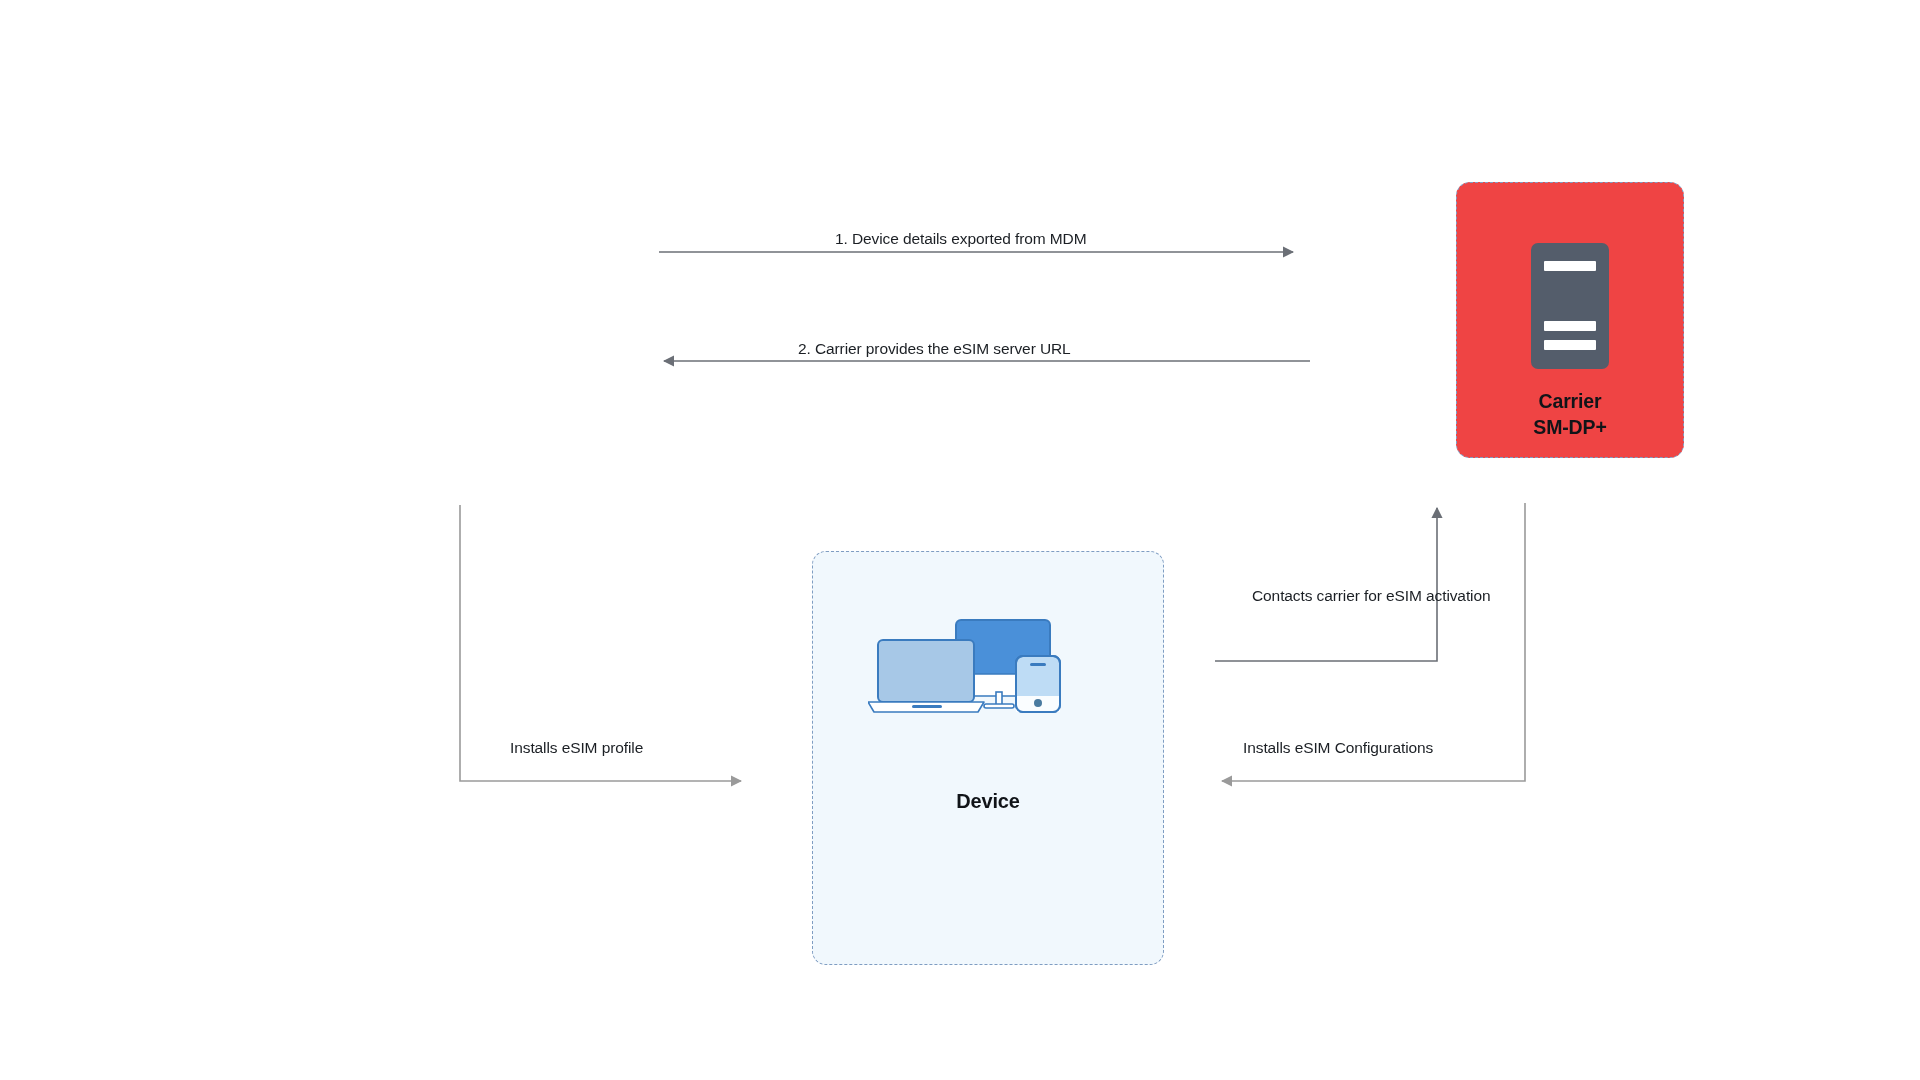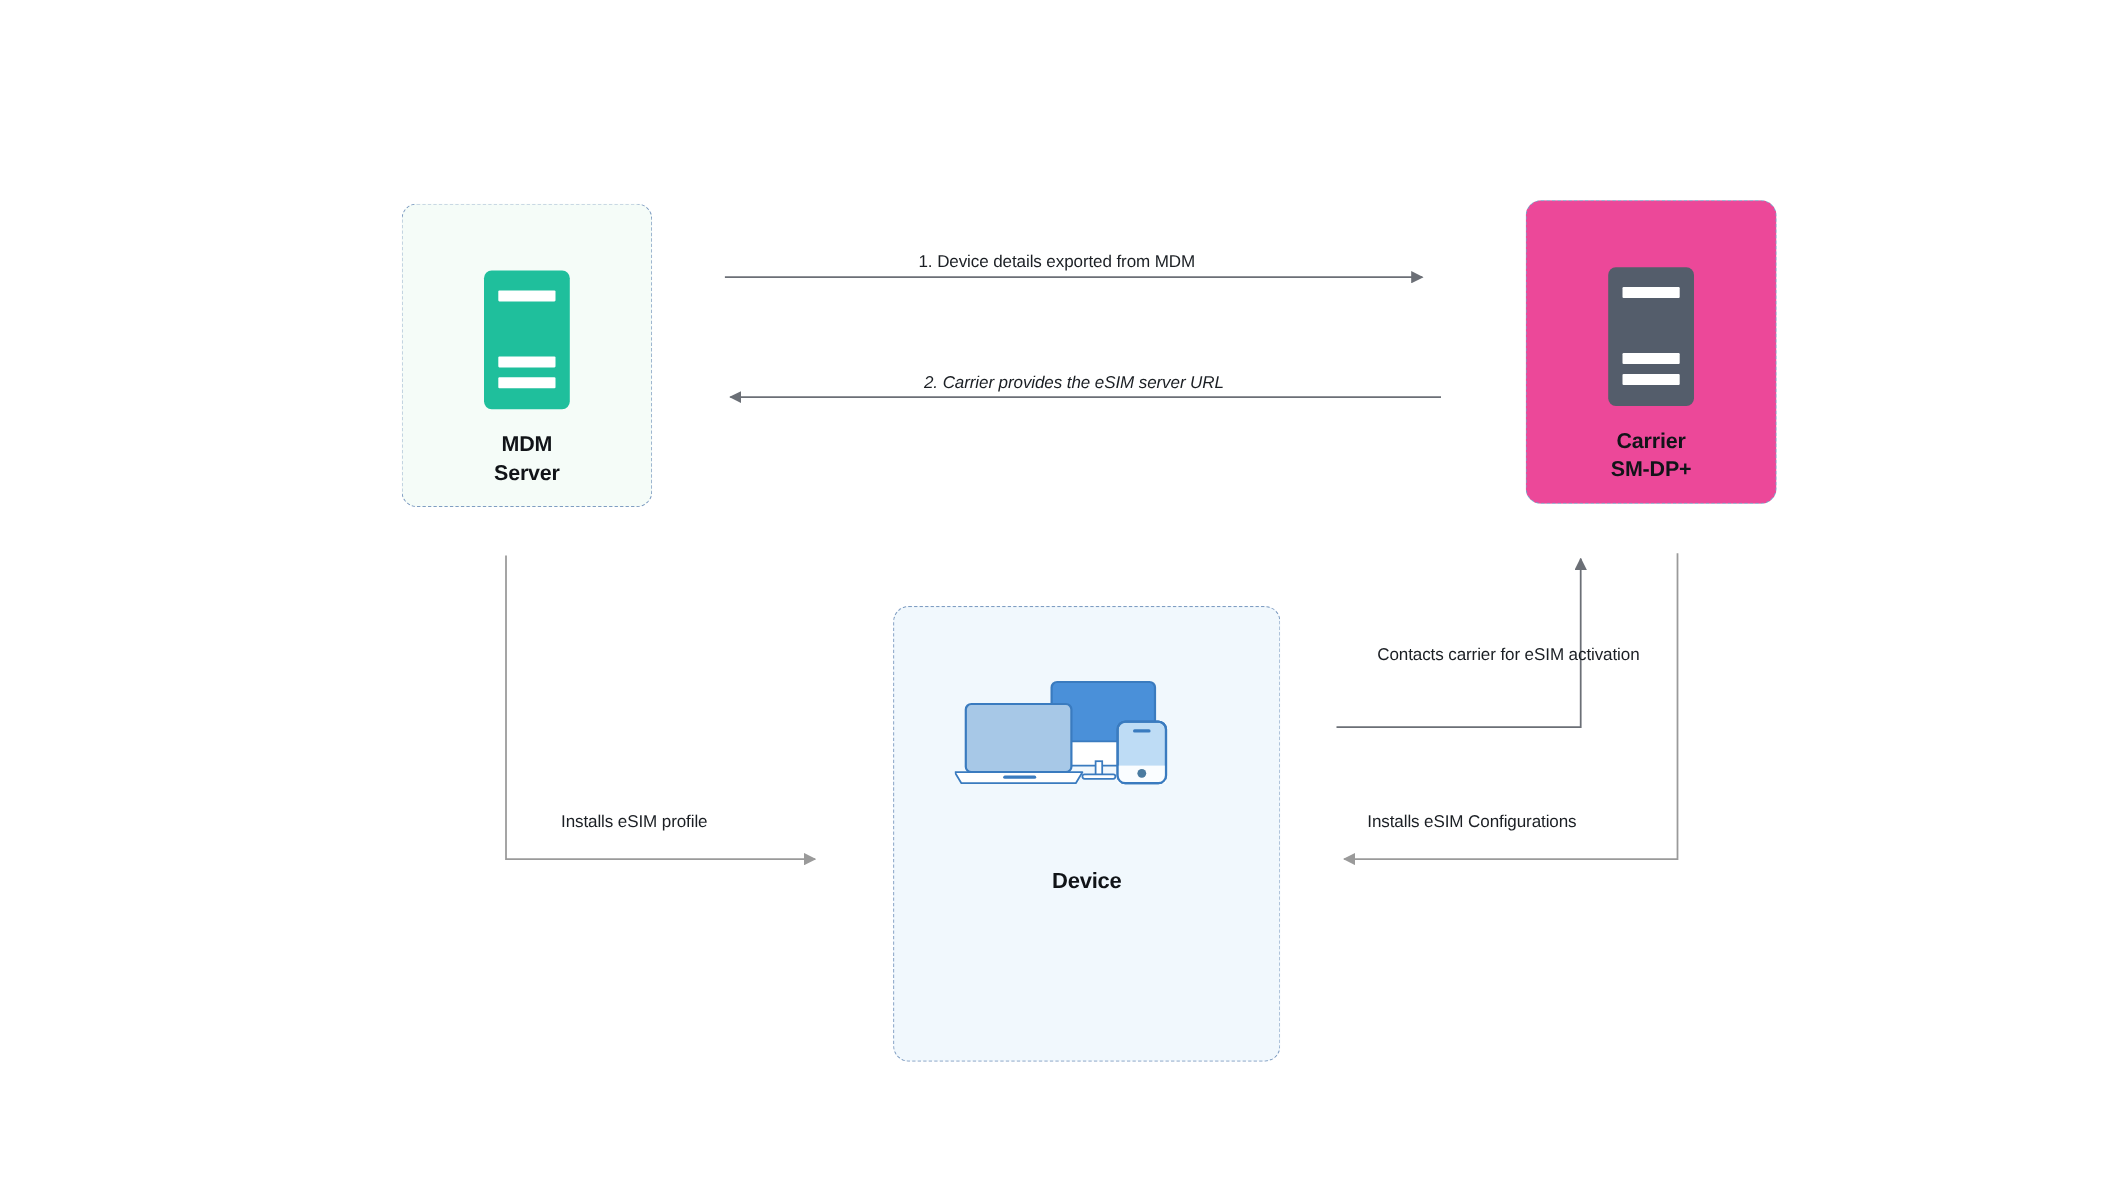--- a/index.html
+++ b/index.html
@@ -29,25 +29,25 @@
   }
   .node-mdm {
     left: 365px;
     top: 185px;
     width: 228px;
     height: 276px;
     background: #f5fcf8;
     border: 1.6px dashed #7f9dc2;
   }
   .node-carrier {
-    left: 1387px;
+    left: 1456px;
     top: 182px;
     width: 228px;
     height: 276px;
-    background: #ec4899;
+    background: #ef4444;
     border: 1.6px dashed #7f9dc2;
   }
   .node-device {
     left: 812px;
     top: 551px;
     width: 352px;
     height: 414px;
     background: #f1f8fd;
     border: 1.6px dashed #7f9dc2;
   }
@@ -142,42 +142,31 @@
 
     <path d="M 460 505 L 460 781 L 741 781" fill="none" stroke="#9a9a9a" stroke-width="1.6" marker-end="url(#arrowGray)"></path>
 
     <path d="M 1215 661 L 1437 661 L 1437 508" fill="none" stroke="#6b6f76" stroke-width="1.6" marker-end="url(#arrowDark)"></path>
 
     <path d="M 1525 503 L 1525 781 L 1222 781" fill="none" stroke="#9a9a9a" stroke-width="1.6" marker-end="url(#arrowGray)"></path>
   </svg>
 
   <div class="edge-label" style="left:835px; top:217px;">1.  Device details exported from MDM</div>
 
-  <div class="edge-label" style="left:840px; top:327px;font-style:italic;">2. Carrier provides the eSIM server URL</div>
+  <div class="edge-label" style="left:798px; top:327px;">2. Carrier provides the eSIM server URL</div>
 
   <div class="edge-label" style="left:510px; top:726px;">Installs eSIM profile</div>
 
   <div class="edge-label center" style="left:1252px; top:574px;">
     <span class="ln">Contacts carrier for</span>
     <span class="ln">eSIM activation</span>
   </div>
 
   <div class="edge-label" style="left:1243px; top:726px;">Installs eSIM Configurations</div>
 
-  <div class="node node-mdm">
-    <div class="server-icon server-mdm">
-      <span class="bar bar-1"></span>
-      <span class="bar bar-2"></span>
-      <span class="bar bar-3"></span>
-    </div>
-    <div class="node-label">
-      <span class="ln">MDM</span>
-      <span class="ln">Server</span>
-    </div>
-  </div>
 
   <div class="node node-carrier">
     <div class="server-icon server-carrier">
       <span class="bar bar-1"></span>
       <span class="bar bar-2"></span>
       <span class="bar bar-3"></span>
     </div>
     <div class="node-label">
       <span class="ln">Carrier</span>
       <span class="ln">SM-DP+</span>

